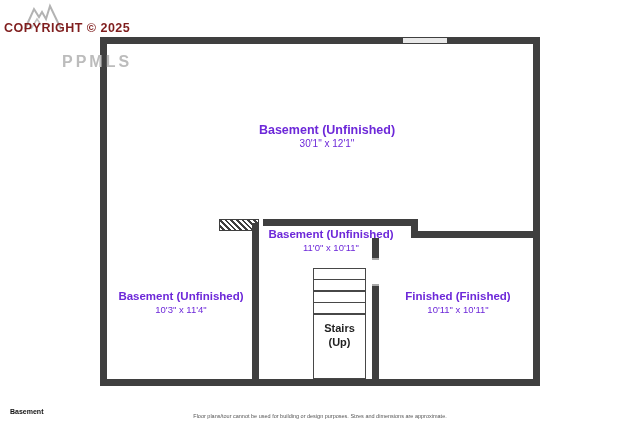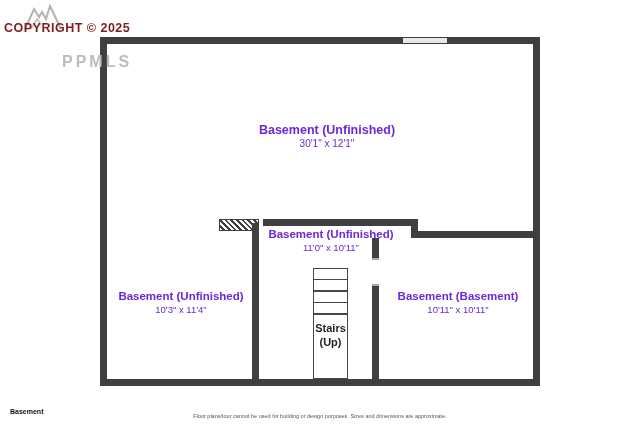--- a/index.html
+++ b/index.html
@@ -19,21 +19,21 @@
 
   
   .window{
     position:absolute;background:#e8e8e8;
     border-top:1.5px solid #3f3f3f;border-bottom:1.5px solid #3f3f3f;
     box-sizing:border-box;
   }
 
   
   .stairs{
-    position:absolute;left:313px;top:268px;width:35px;height:111px;
+    position:absolute;left:313px;top:268px;width:53px;height:111px;
     border:1.5px solid #474747;background:#ffffff;box-sizing:border-box;
   }
   .treads{
     position:absolute;left:0;top:0;right:0;height:58px;
     background:repeating-linear-gradient(to bottom,transparent 0 10px,#474747 10px 11.5px);
   }
   .stairs-label{
     position:absolute;left:0;right:0;top:52px;text-align:center;
     font-weight:700;font-size:11px;color:#1f1f1f;line-height:14px;background:#ffffff;
   }
@@ -101,20 +101,20 @@
     <div class="room-name">Basement (Unfinished)</div>
     <div class="room-dims">11'0" x 10'11"</div>
   </div>
 
   <div class="room-label" style="left:181px;top:290px;">
     <div class="room-name">Basement (Unfinished)</div>
     <div class="room-dims">10'3" x 11'4"</div>
   </div>
 
   <div class="room-label" style="left:458px;top:290px;">
-    <div class="room-name">Basement (Basement)</div>
+    <div class="room-name">Finished (Finished)</div>
     <div class="room-dims">10'11" x 10'11"</div>
   </div>
 
   <div class="floor-label">Basement</div>
   <div class="disclaimer">Floor plans/tour cannot be used for building or design purposes. Sizes and dimensions are approximate.</div>
 
 </div>
 
 </body></html>

